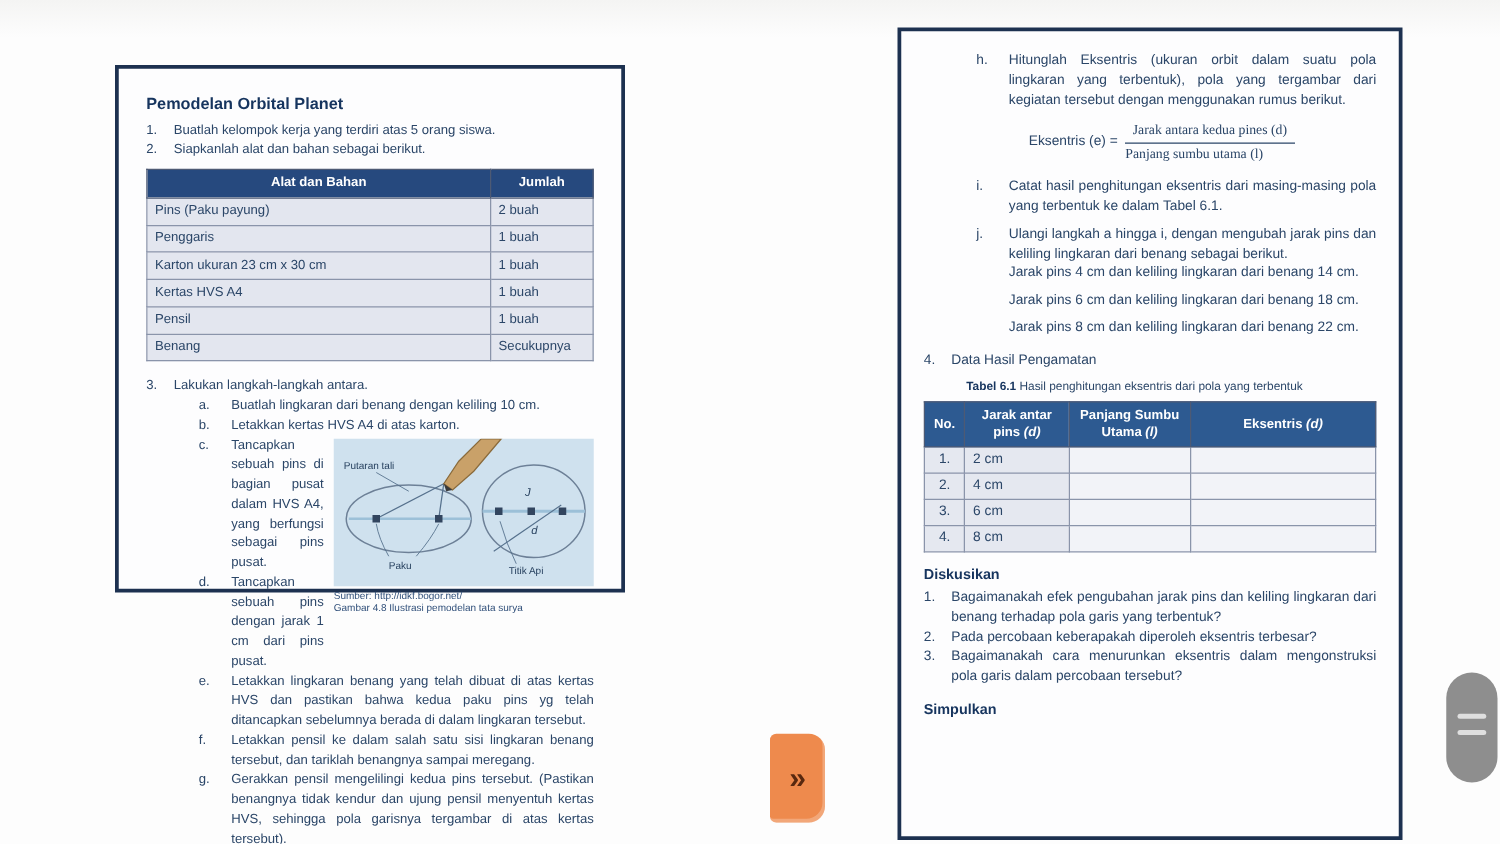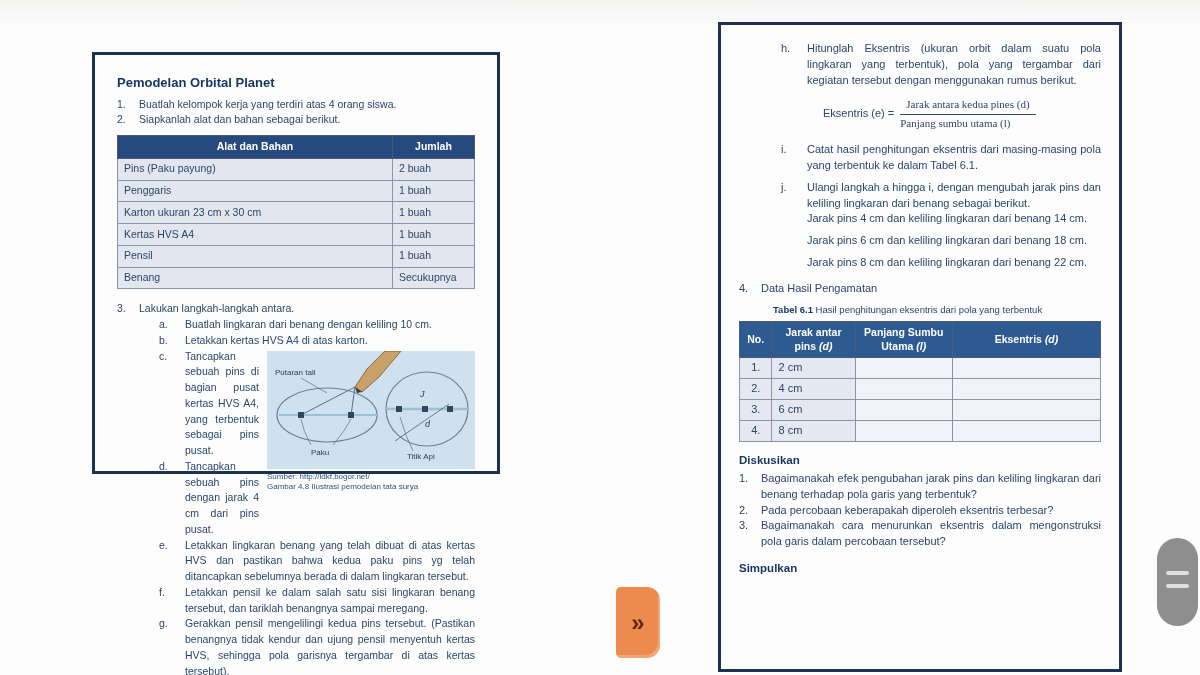--- a/index.html
+++ b/index.html
@@ -74,21 +74,21 @@
 </head>
 <body>
 
 <div class="stage">
 
   <div class="page page-left">
     <div class="doc-title">Pemodelan Orbital Planet</div>
 
     <div class="li">
       <span class="n">1.</span>
-      <span class="t">Buatlah kelompok kerja yang terdiri atas 4 orang siswa.</span>
+      <span class="t">Buatlah kelompok kerja yang terdiri atas 5 orang siswa.</span>
     </div>
     <div class="li">
       <span class="n">2.</span>
       <span class="t">Siapkanlah alat dan bahan sebagai berikut.</span>
     </div>
 
     <table class="materials">
       <thead>
         <tr>
           <th class="c1">Alat dan Bahan</th>
@@ -169,25 +169,25 @@
           <text x="153" y="46" font-size="9" font-style="italic" fill="#27415f">J</text>
           <text x="158" y="76" font-size="9" font-style="italic" fill="#27415f">d</text>
           <text x="140" y="108" font-size="8" fill="#27415f">Titik Api</text>
         </svg>
         <div class="fig-src">Sumber: http://idkf.bogor.net/</div>
         <div class="fig-cap">Gambar 4.8  Ilustrasi pemodelan tata surya</div>
       </div>
 
       <div class="li">
         <span class="n">c.</span>
-        <span class="t just">Tancapkan sebuah pins di bagian pusat kertas HVS A4, yang terbentuk sebagai pins pusat.</span>
+        <span class="t just">Tancapkan sebuah pins di bagian pusat dalam HVS A4, yang berfungsi sebagai pins pusat.</span>
       </div>
       <div class="li">
         <span class="n">d.</span>
-        <span class="t just">Tancapkan sebuah pins dengan jarak 4 cm dari pins pusat.</span>
+        <span class="t just">Tancapkan sebuah pins dengan jarak 1 cm dari pins pusat.</span>
       </div>
       <div class="li">
         <span class="n">e.</span>
         <span class="t just">Letakkan lingkaran benang yang telah dibuat di atas kertas HVS dan pastikan bahwa kedua paku pins yg telah ditancapkan sebelumnya berada di dalam lingkaran tersebut.</span>
       </div>
       <div class="li">
         <span class="n">f.</span>
         <span class="t just">Letakkan pensil ke dalam salah satu sisi lingkaran benang tersebut, dan tariklah benangnya sampai meregang.</span>
       </div>
       <div class="li">

